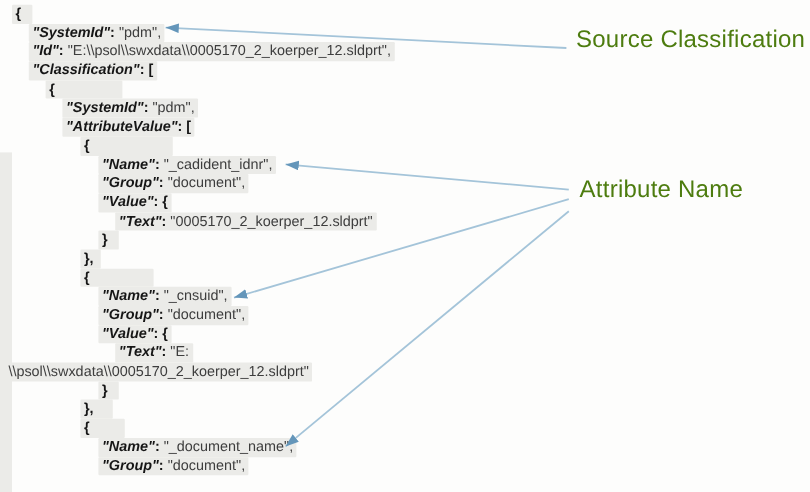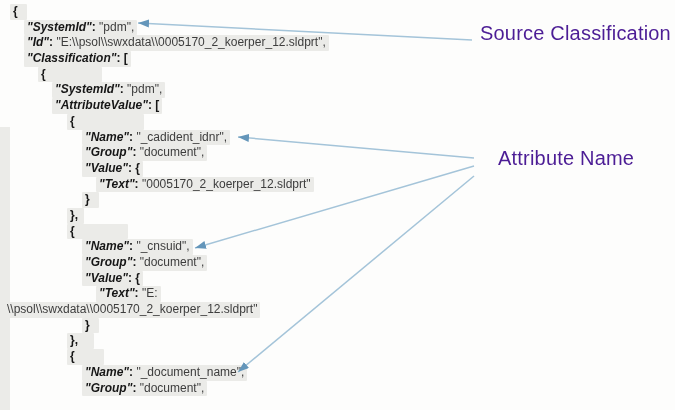--- a/index.html
+++ b/index.html
@@ -8,23 +8,23 @@
     font-family:"Liberation Sans",sans-serif;
   }
   .gutter{position:absolute;left:0;top:127px;width:10px;height:283px;background:#ebebe8;}
   .code{position:absolute;left:0;top:4px;font-size:12px;line-height:15.7px;}
   .code-line{height:15.7px;white-space:pre;}
   .chip{display:inline-block;background:#ebebe8;padding:0 3px;border-radius:1px;}
   .seg-k{font-weight:bold;font-style:italic;color:#161616;}
   .seg-b{font-weight:bold;color:#161616;}
   .seg-v{font-weight:normal;color:#3d3d3d;}
   .arrow-layer{position:absolute;left:0;top:0;width:675px;height:410px;pointer-events:none;}
-  .label{position:absolute;font-size:20px;color:#4c1d95;letter-spacing:.2px;white-space:nowrap;}
+  .label{position:absolute;font-size:20px;color:#4d7c0f;letter-spacing:.2px;white-space:nowrap;}
   .label-source{left:480px;top:22px;}
-  .label-attr{left:498px;top:147px;}
+  .label-attr{left:483px;top:147px;}
 </style>
 </head>
 <body>
 
 <div class="stage" style="background: rgb(253, 253, 252);">
 
   <div class="gutter" style="background: rgb(235, 235, 232);"></div>
 
   <div id="code" class="code">
       <div class="code-line"><span class="chip" style="background: rgb(235, 235, 232); margin-left: 10px;"><span class="seg-b">{  </span></span></div>

